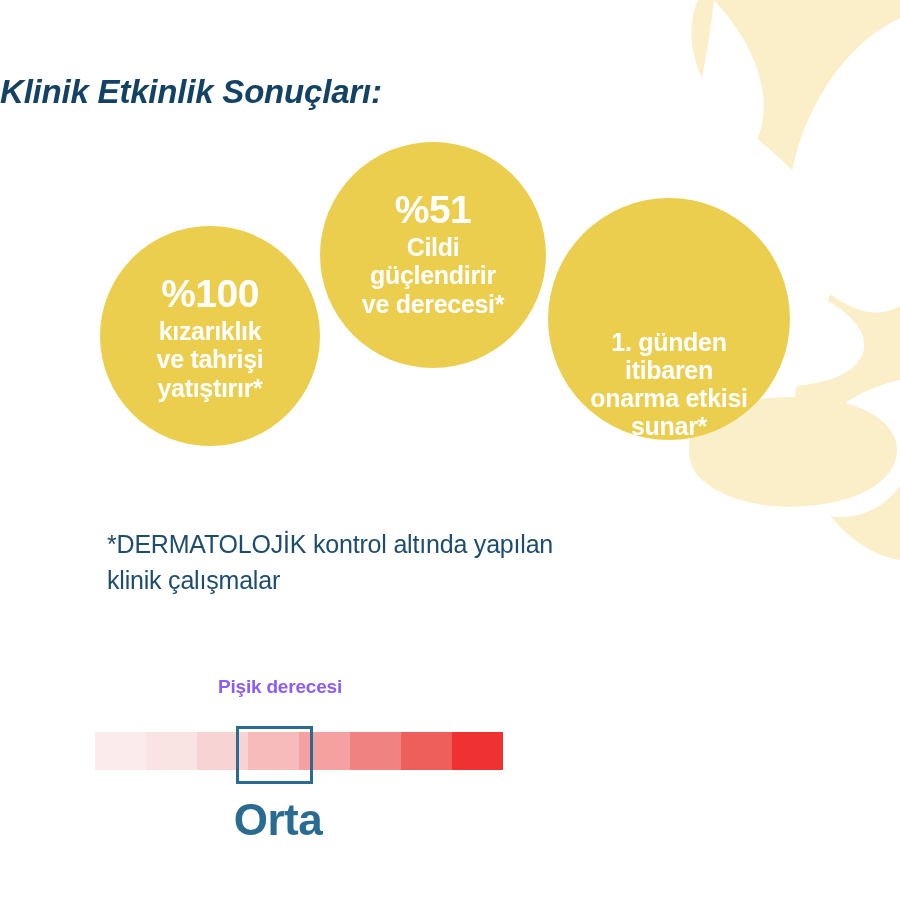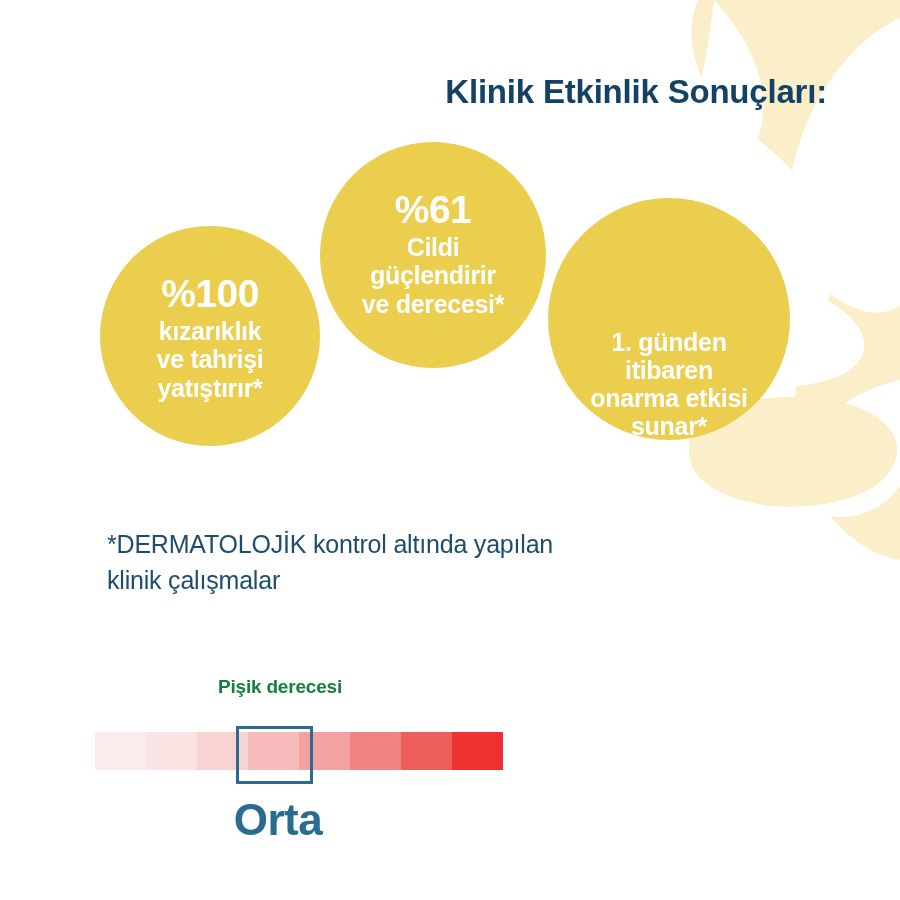--- a/index.html
+++ b/index.html
@@ -29,26 +29,27 @@
     height: 900px;
     pointer-events: none;
   }
 
   
   .title {
     position: absolute;
     left: 0;
     top: 74px;
     width: 827px;
-    text-align: right;
+    text-align: left;
     font-size: 33px;
     font-weight: bold;
     letter-spacing: -0.2px;
     color: #134264;
     line-height: 1.1;
+    font-style: italic;
   }
 
   
   .circles {
     position: absolute;
     left: 0;
     top: 0;
     width: 900px;
     height: 470px;
   }
@@ -211,21 +212,21 @@
     <div class="circle" id="circle-1" style="background: rgb(235, 206, 78); color: rgb(255, 255, 255);">
       <div class="big">%100</div>
       <div class="lines">
         <div>kızarıklık</div>
         <div>ve tahrişi</div>
         <div>yatıştırır*</div>
       </div>
     </div>
 
     <div class="circle" id="circle-2" style="background: rgb(235, 206, 78); color: rgb(255, 255, 255);">
-      <div class="big">%61</div>
+      <div class="big">%51</div>
       <div class="lines">
         <div>Cildi</div>
         <div>güçlendirir</div>
         <div>ve derecesi*</div>
       </div>
     </div>
 
     <div class="circle" id="circle-3" style="background: rgb(235, 206, 78); color: rgb(255, 255, 255);">
       <div class="lines">
         <div>1. günden</div>
@@ -236,21 +237,21 @@
     </div>
 
   </div>
 
   <div class="footnote" style="color: rgb(28, 76, 110);">
     <div>*DERMATOLOJİK kontrol altında yapılan</div>
     <div>klinik çalışmalar</div>
   </div>
 
   <div class="scale-block">
-    <div class="scale-label" style="color: #15803d;">Pişik derecesi</div>
+    <div class="scale-label" style="color: #8b5cf6;">Pişik derecesi</div>
     <div class="scale-strip" id="scale-strip">
         <div class="scale-seg" style="background: rgb(251, 235, 236);"></div>
         <div class="scale-seg" style="background: rgb(250, 227, 227);"></div>
         <div class="scale-seg" style="background: rgb(247, 211, 212);"></div>
         <div class="scale-seg" style="background: rgb(247, 187, 187);"></div>
         <div class="scale-seg" style="background: rgb(244, 162, 161);"></div>
         <div class="scale-seg" style="background: rgb(240, 131, 130);"></div>
         <div class="scale-seg" style="background: rgb(238, 94, 91);"></div>
         <div class="scale-seg" style="background: rgb(239, 49, 49);"></div>
       </div>

